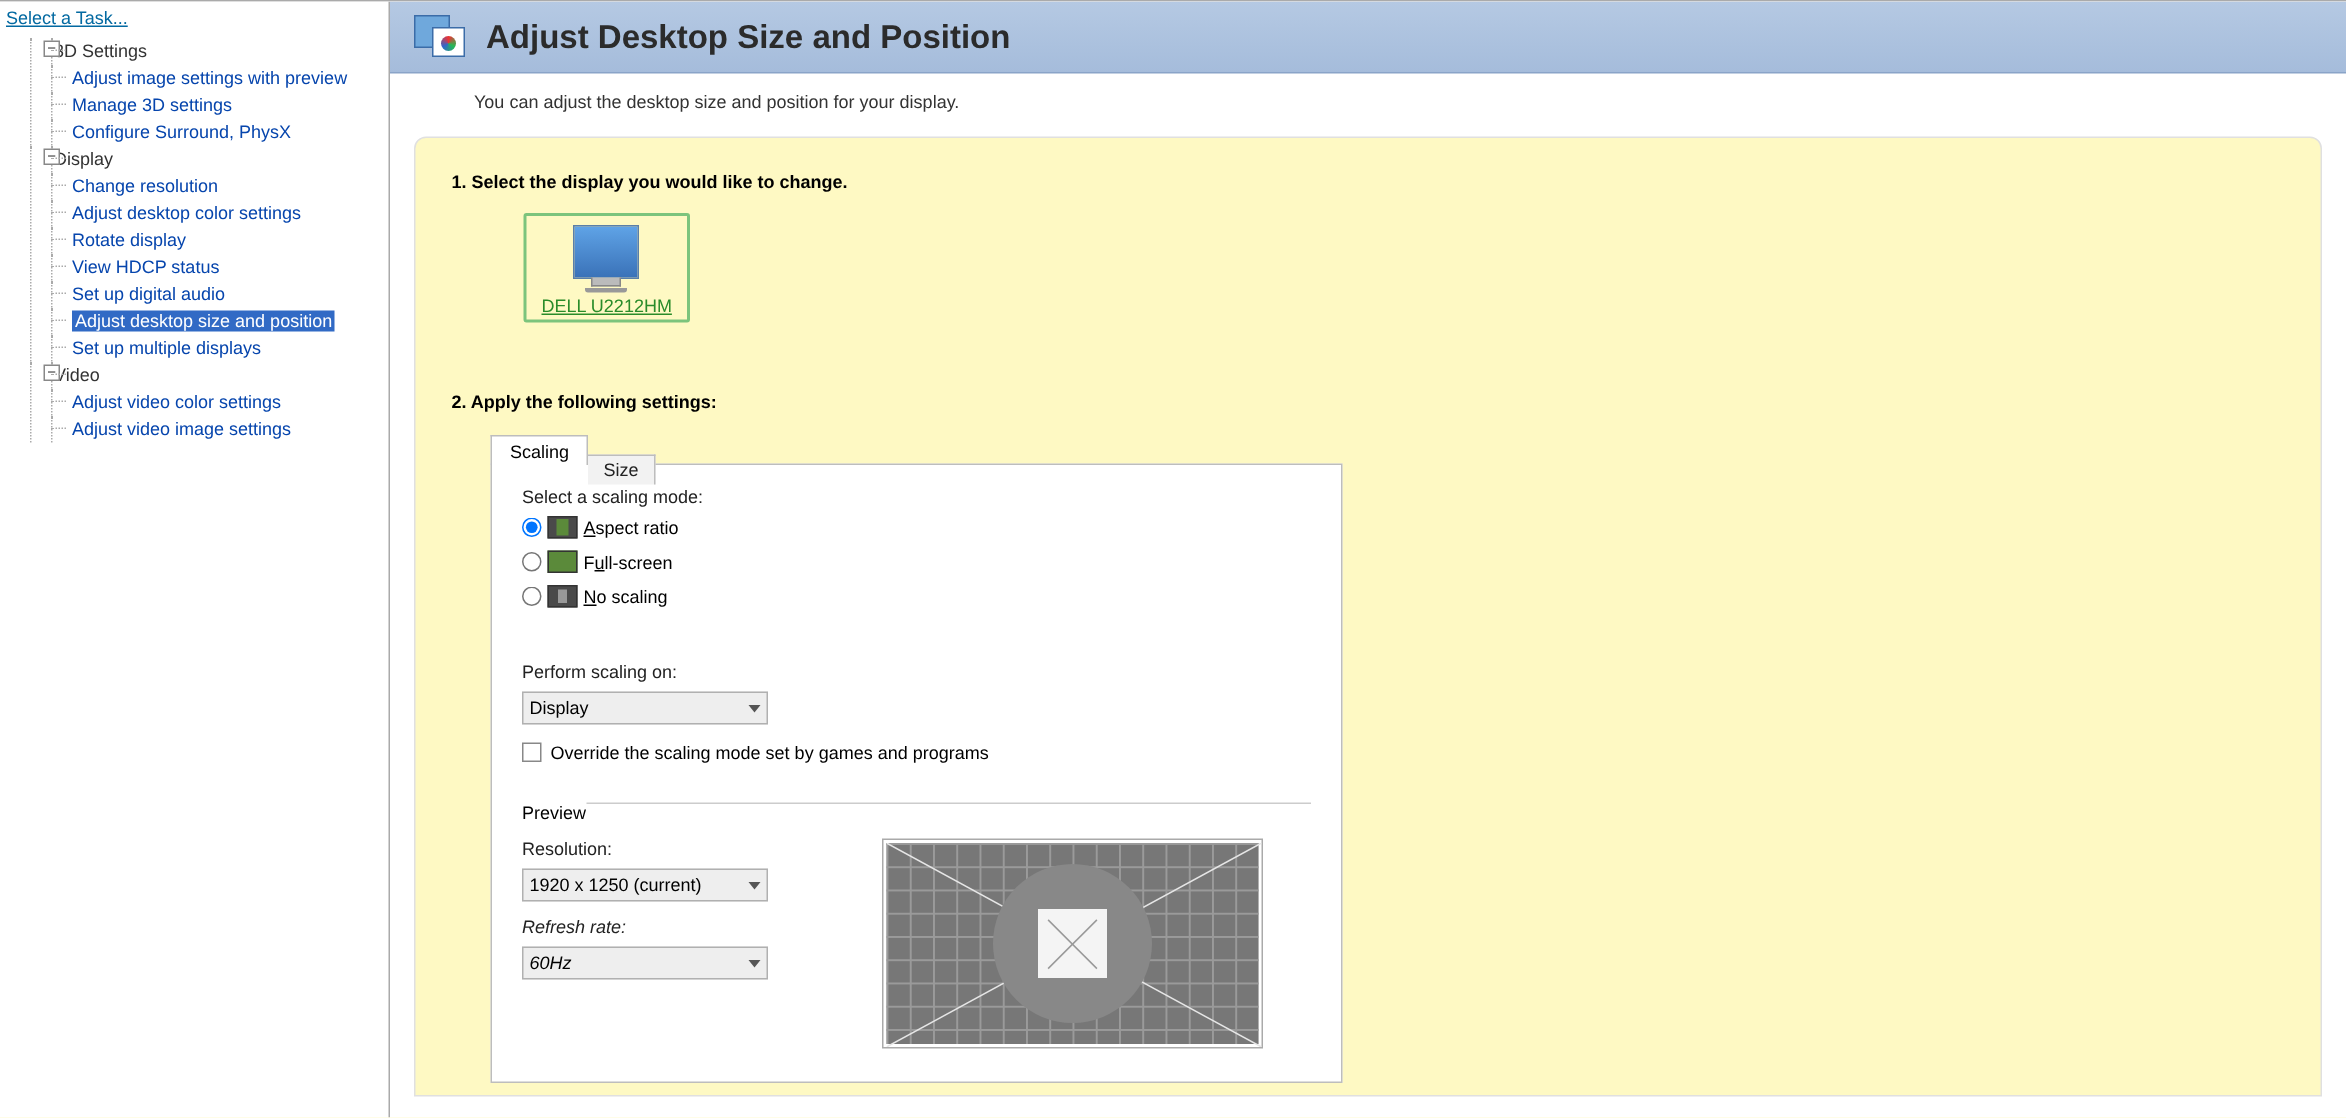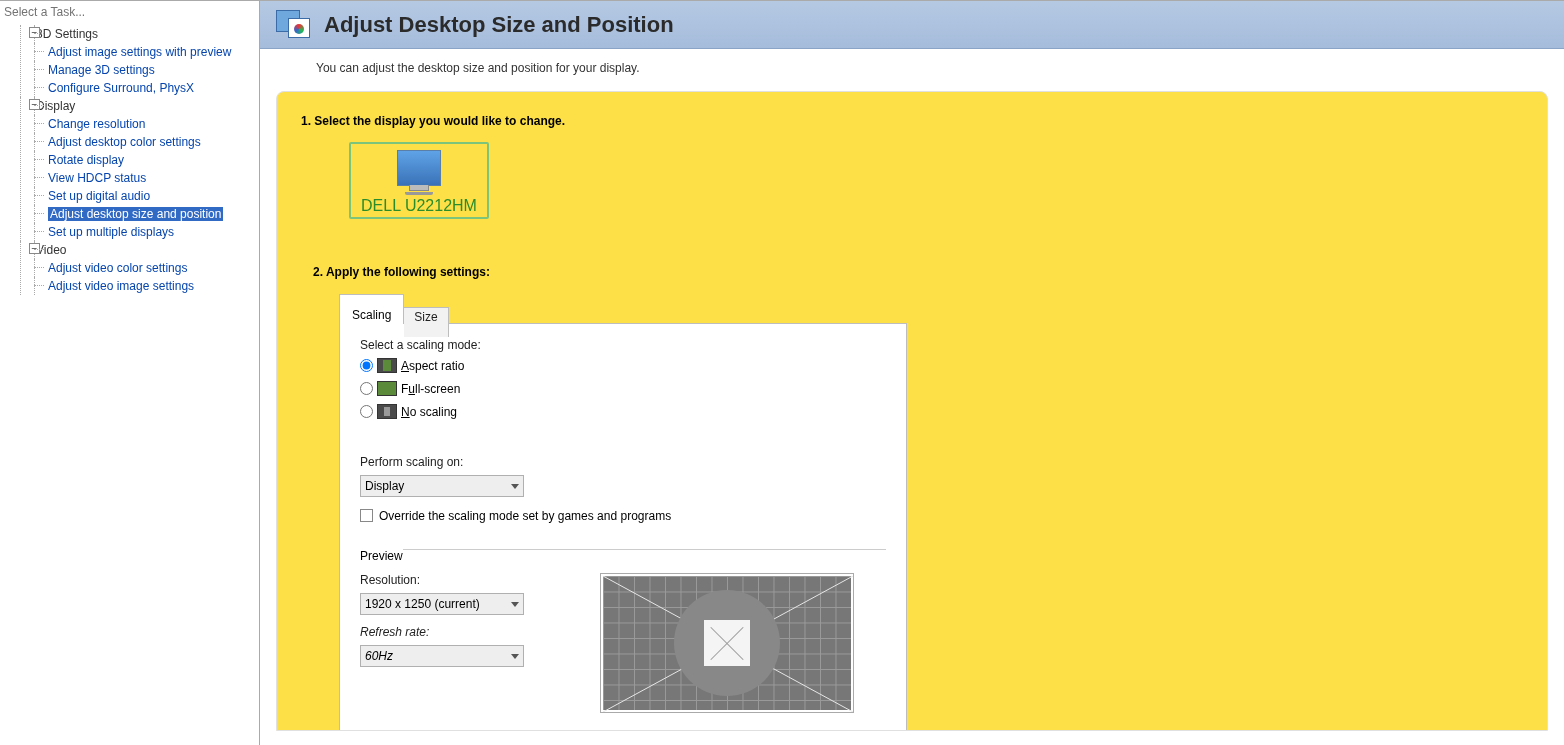--- a/index.html
+++ b/index.html
@@ -1,46 +1,46 @@
 <!DOCTYPE html>
 <html><head>
   <meta charset="utf-8">
   <style>
     * {box-sizing:border-box;margin:0;padding:0;font-family:"Segoe UI",Tahoma,sans-serif;font-size:12px;}
     body {background:#fff;width:1564px;height:745px;overflow:hidden;display:flex;border-top:1px solid #aaa;}
     .sidebar{width:260px;border-right:1px solid #aaa;background:#fff;padding-top:2px;}
-    .sidebar-title{padding:2px 4px 4px 4px;color:#737373;}
+    .sidebar-title{padding:2px 4px 4px 4px;color:#0369a1;text-decoration:underline;}
     .tree{padding:2px 8px 0 20px;}
     .tree-node{position:relative;padding:1px 0 1px 14px;line-height:16px;}
     .tree-node::before{content:"";position:absolute;left:0;top:0;border-left:1px dotted #aaa;height:100%;}
     .tree-node::after{content:"";position:absolute;left:0;top:8px;width:10px;border-top:1px dotted #aaa;}
     .tree-group{position:relative;padding-left:14px;}
     .tree-group::before{content:"";position:absolute;left:0;top:0;border-left:1px dotted #aaa;height:100%;}
     .tree-toggle{position:absolute;left:-5px;top:2px;width:11px;height:11px;border:1px solid #888;background:#fff;display:flex;align-items:center;justify-content:center;line-height:0;font-size:10px;color:#333;}
     .tree-label{color:#333;}
     .tree-link{color:#0645ad;cursor:pointer;}
     .tree-link.selected{background:#316ac5;color:#fff;padding:0 2px;}
     .main{flex:1;display:flex;flex-direction:column;background:#fff;}
     .title-bar{background:linear-gradient(#b5c9e3,#a5bcdb);border-bottom:1px solid #8aa4c8;display:flex;align-items:center;gap:14px;padding:6px 16px;height:48px;}
     .title-bar .nv-icon{width:34px;height:30px;position:relative;}
     .nv-icon .m1{position:absolute;left:0;top:0;width:24px;height:22px;background:#6fa8dc;border:1px solid #3b6ca8;}
     .nv-icon .m2{position:absolute;left:12px;top:8px;width:22px;height:20px;background:#fff;border:1px solid #3b6ca8;}
     .nv-icon .orb{position:absolute;left:18px;top:14px;width:10px;height:10px;border-radius:50%;background:conic-gradient(#e33,#2b5 120deg,#36c 240deg,#e33 360deg);}
     .title-text{font-size:22px;font-weight:bold;color:#2b2b2b;}
     .intro{padding:12px 0 16px 56px;color:#333;}
-    .content{margin:0 16px;border:1px solid #e0e0e0;border-radius:8px 8px 0 0;background:#fde047;padding:22px 24px 30px 24px;height:640px;overflow:hidden;}
+    .content{margin:0 16px;border:1px solid #e0e0e0;border-radius:8px 8px 0 0;background:#fef9c3;padding:22px 24px 30px 24px;height:640px;overflow:hidden;}
     .step-label{font-weight:bold;margin-bottom:14px;}
     .display-item{display:inline-block;border:2px solid #7cc47c;border-radius:2px;padding:6px 10px 2px 10px;text-align:center;margin-left:48px;}
     .mon{width:44px;height:36px;background:linear-gradient(#5fa3e6,#3a72b8);border:1px solid #5a7fa8;margin:0 auto 1px auto;position:relative;}
     .mon::after{content:"";position:absolute;left:50%;top:100%;transform:translateX(-50%);width:18px;height:5px;background:#bbb;border:1px solid #888;border-top:none;}
     .mon-base{width:28px;height:3px;background:#999;margin:6px auto 2px auto;border-radius:0 0 2px 2px;}
-    .disp-name{color:#2a8c2a;font-size:16px;}
-    .step2{margin-top:46px;margin-left:12px;}
+    .disp-name{color:#2a8c2a;font-size:12px;text-decoration:underline;}
+    .step2{margin-top:46px;}
     .tabs{display:flex;margin-left:26px;margin-top:10px;}
-    .tab{border:1px solid #bdbdbd;border-bottom:none;background:#fff;padding:13px 12px 2px 12px;position:relative;top:1px;}
+    .tab{border:1px solid #bdbdbd;border-bottom:none;background:#fff;padding:3px 12px 2px 12px;position:relative;top:1px;}
     .tab.inactive{background:#f2f2f2;border-left:none;top:14px;padding:2px 10px 2px 10px;color:#222;}
     .tab-panel{border:1px solid #bdbdbd;background:#fff;margin-left:26px;width:568px;padding:14px 20px 22px 20px;}
     .field-label{color:#222;margin-bottom:6px;}
     .radio-row{display:flex;align-items:center;gap:4px;margin-bottom:8px;}
     .radio-ic{width:20px;height:15px;background:#4a4a4a;border:1px solid #333;position:relative;display:flex;align-items:center;justify-content:center;}
     .radio-ic.aspect::after{content:"";width:8px;height:11px;background:#5b8a3a;}
     .radio-ic.full{background:#5b8a3a;}
     .radio-ic.full::after{content:"";display:none;}
     .radio-ic.none::after{content:"";width:6px;height:9px;background:#999;}
     .radio-ic.full::before{content:"";position:absolute;inset:2px;background:#5b8a3a;}

